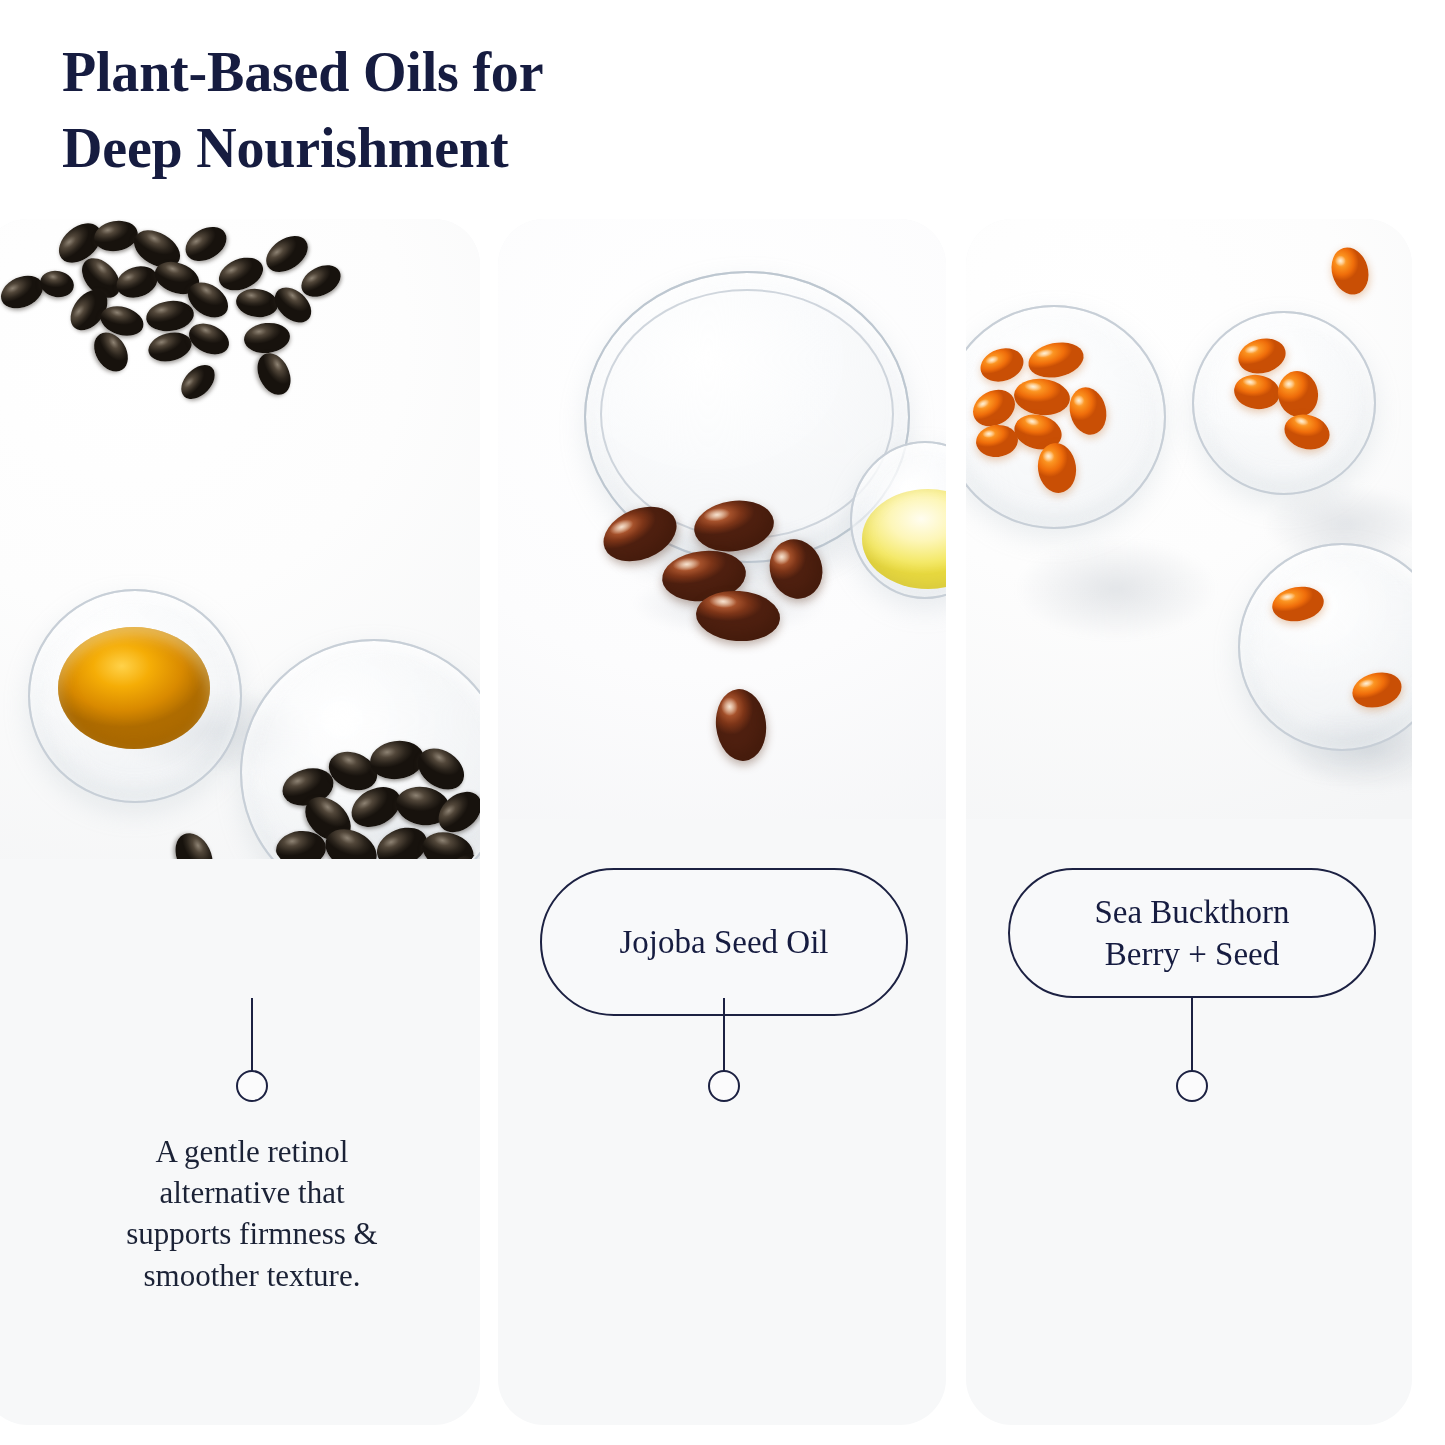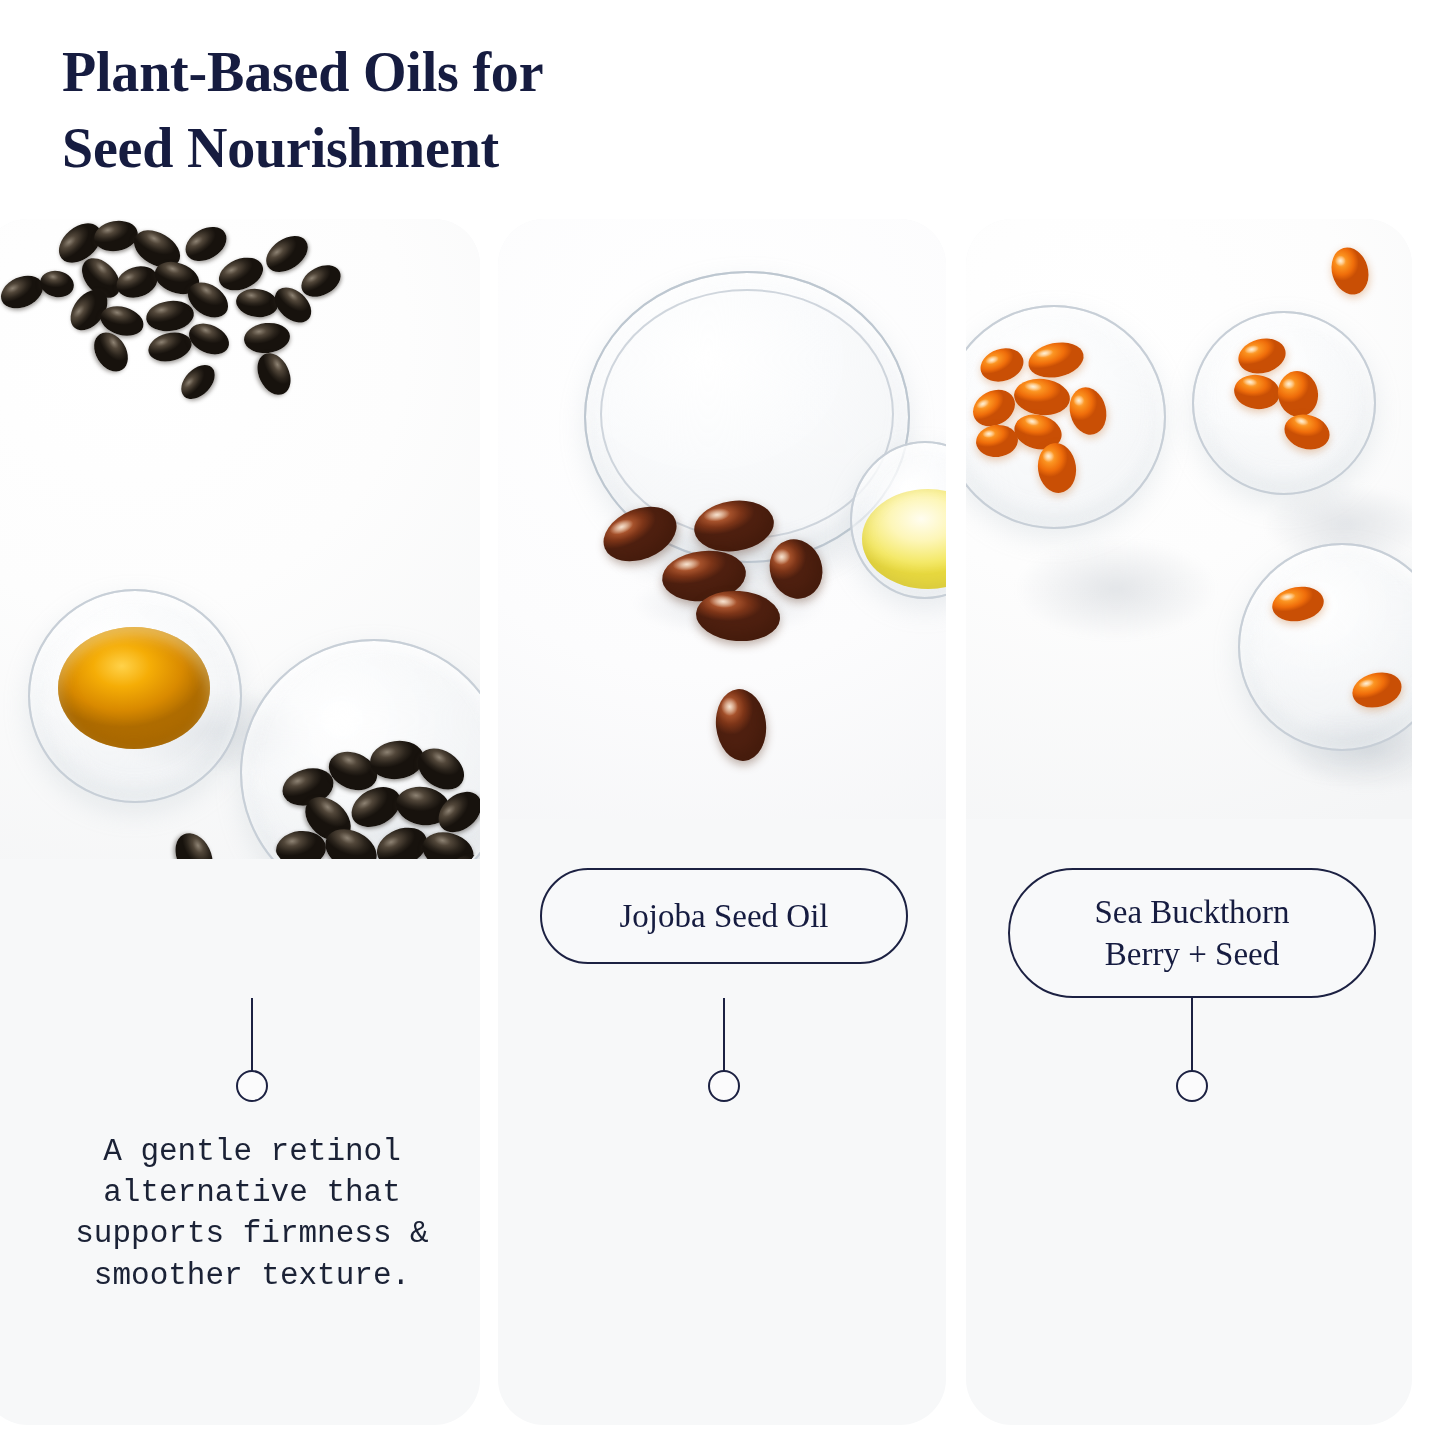--- a/index.html
+++ b/index.html
@@ -158,34 +158,34 @@
     width: 32px; height: 32px;
     border: 2px solid #1c2142;
     border-radius: 50%;
     background: #fbfbfc;
   }
 
   
   .desc {
     position: absolute;
     text-align: center;
-    font-family: Liberation Mono, monospace;
+    font-family: Liberation Serif, serif;
     font-size: 31px;
     line-height: 1.33;
     color: #1b2236;
     white-space: pre-line;
   }
 </style>
 </head>
 <body>
 
 <div id="stage">
 
   <div class="headline">Plant-Based Oils for
-Seed Nourishment</div>
+Deep Nourishment</div>
 
   <div class="panel p1">
     <div class="photo">
       <div class="bg-soft"></div>
 
       <div class="seed-dk" style="left:18px;  top:58px;  width:44px; height:30px; transform:rotate(-24deg);"></div>
       <div class="seed-dk" style="left:58px;  top:52px;  width:34px; height:26px; transform:rotate(12deg);"></div>
       <div class="seed-dk" style="left:74px;  top:8px;   width:48px; height:32px; transform:rotate(-40deg);"></div>
       <div class="seed-dk" style="left:112px; top:2px;   width:44px; height:30px; transform:rotate(-10deg);"></div>
       <div class="seed-dk" style="left:150px; top:14px;  width:50px; height:32px; transform:rotate(30deg);"></div>
@@ -262,21 +262,21 @@
 
       <div class="shadow-soft" style="left:96px; top:340px; width:270px; height:90px;"></div>
       <div class="seed-jo" style="left:104px; top:290px; width:76px; height:50px; transform:rotate(-22deg);"></div>
       <div class="seed-jo" style="left:196px; top:282px; width:80px; height:50px; transform:rotate(-8deg);"></div>
       <div class="seed-jo" style="left:164px; top:332px; width:84px; height:50px; transform:rotate(-6deg);"></div>
       <div class="seed-jo" style="left:272px; top:320px; width:52px; height:60px; transform:rotate(-18deg);"></div>
       <div class="seed-jo" style="left:198px; top:372px; width:84px; height:50px; transform:rotate(4deg);"></div>
       <div class="seed-jo" style="left:218px; top:470px; width:50px; height:72px; transform:rotate(-6deg);"></div>
     </div>
 
-    <div class="pill" style="left:42px; top:649px; width:368px; height:96px;">Jojoba Seed Oil</div>
+    <div class="pill" style="left:42px; top:649px; width:368px; height:148px;">Jojoba Seed Oil</div>
     <div class="conn-line" style="left:225px; top:779px; height:74px;"></div>
     <div class="conn-dot" style="left:210px; top:851px;"></div>
   </div>
 
   <div class="panel p3">
     <div class="photo tall">
       <div class="bg-soft"></div>
 
       <div class="shadow-soft" style="left:10px; top:300px; width:280px; height:140px;"></div>
       <div class="glass" style="left:-24px; top:86px; width:224px; height:224px;"></div>

